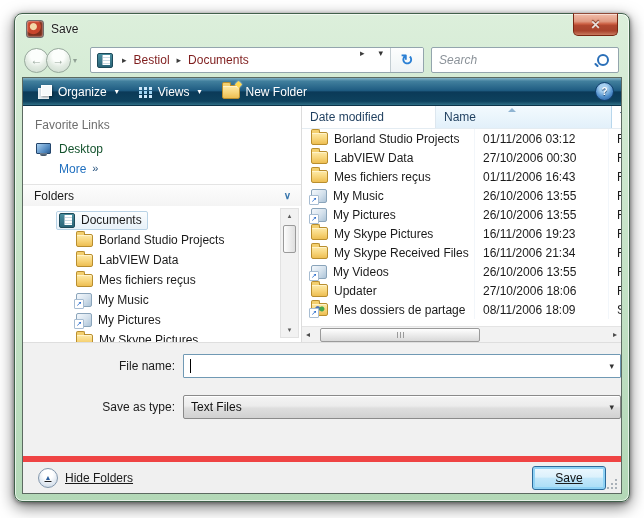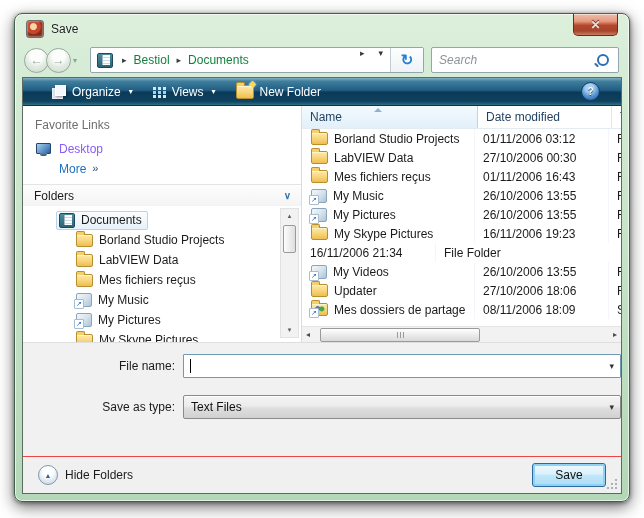--- a/index.html
+++ b/index.html
@@ -35,39 +35,39 @@
   .nav-group{display:flex;align-items:center;margin-left:2px;}
   .nav-circle{width:23px;height:23px;border-radius:50%;border:1px solid #96a89b;
     background:radial-gradient(circle at 50% 30%,#fcfefc 0 30%,#e2ebe2 55%,#c9d8cb 100%);
     color:#98a79c;display:flex;align-items:center;justify-content:center;font-size:12px;font-weight:bold;
     box-shadow:inset 0 1px 1px #fff;}
   .nav-circle.fwd{margin-left:-3px;}
   .nav-menu{color:#8fa094;font-size:8px;margin-left:2px;}
   .address-combo{display:flex;margin-left:13px;height:24px;border:1px solid #93a5ad;border-radius:2px;background:#fff;overflow:hidden;}
   .breadcrumb{width:258px;display:flex;align-items:center;padding-left:4px;position:relative;}
   .crumb-icon{width:14px;height:13px;margin:0 2px;}
-  .crumb{display:flex;align-items:center;color:#15803d;}
+  .crumb{display:flex;align-items:center;color:#7f1d1d;}
   .crumb::before{content:"\25B8";color:#3b3b3b;font-size:9px;padding:0 7px;}
   .crumb-trail{color:#3b3b3b;font-size:9px;padding:0 7px;}
   .crumb-dd{margin-left:auto;color:#333;font-size:9px;padding:0 7px;}
   .refresh-btn{width:32px;border-left:1px solid #c3cdd2;display:flex;align-items:center;justify-content:center;
     color:#2a7fd4;font-size:15px;font-weight:bold;background:linear-gradient(180deg,#fdfefe,#eef3f5);}
   .search-box{flex:1;height:24px;margin-left:7px;margin-right:3px;border:1px solid #93a5ad;border-radius:2px;background:#fff;
     display:flex;align-items:center;padding:0 7px;}
   .search-box input{flex:1;border:none;outline:none;font-family:"Liberation Sans",sans-serif;
     font-size:12px;font-style:italic;color:#333;background:transparent;padding:0;}
   .search-box input::placeholder{color:#8b9299;font-style:italic;}
   .magnifier{width:8px;height:8px;border:2px solid #2a6fb8;border-radius:50%;position:relative;margin-right:2px;}
   .magnifier::after{content:"";position:absolute;width:5px;height:2px;background:#2a6fb8;
     transform:rotate(45deg);left:-5px;top:8px;border-radius:1px;}
   
   .client{position:absolute;left:7px;right:7px;top:63px;bottom:7px;
     border:1px solid #5c6a61;background:#f1f1f1;display:flex;flex-direction:column;overflow:hidden;}
   
-  .toolbar{height:27px;flex:0 0 27px;display:flex;align-items:center;padding:0 21px;gap:4px;color:#fff;
+  .toolbar{height:27px;flex:0 0 27px;display:flex;align-items:center;padding:0 7px;gap:4px;color:#fff;
     background:linear-gradient(180deg,#82b1c5 0%,#417f9d 12%,#1f5c82 46%,#0b3a58 52%,#0e425e 86%,#2f6f86 100%);
     border-bottom:1px solid #0c3349;}
   .tb-btn{display:flex;align-items:center;gap:6px;padding:3px 8px;border-radius:3px;cursor:default;}
   .tb-caret{font-size:8px;margin-left:2px;}
   .tb-help{margin-left:auto;width:17px;height:17px;border-radius:50%;border:1px solid #12406e;
     background:radial-gradient(circle at 45% 30%,#a8d0f0 0 25%,#4f8ecb 60%,#1d4f92 100%);
     color:#fff;font-size:10px;font-weight:bold;display:flex;align-items:center;justify-content:center;
     text-shadow:0 1px 1px #123c6b;}
   .icon-organize{width:14px;height:13px;position:relative;}
   .icon-organize::before{content:"";position:absolute;left:0;top:3px;width:9px;height:9px;background:#dce4ea;border:1px solid #e8eef2;}
@@ -78,21 +78,21 @@
   .icon-newfolder{width:16px;height:12px;position:relative;border-radius:1px 2px 2px 2px;
     background:linear-gradient(180deg,#fdeaa9 0%,#f7d478 55%,#edbe52 100%);border:1px solid #b98e2e;box-shadow:inset 0 1px 0 #fff3c9;}
   .icon-newfolder::before{content:"";position:absolute;left:-1px;top:-4px;width:7px;height:3px;background:#f3cf6e;
     border:1px solid #b98e2e;border-bottom:none;border-radius:2px 2px 0 0;}
   .icon-newfolder::after{content:"";position:absolute;right:-2px;top:-4px;width:5px;height:5px;background:#ffd84d;
     transform:rotate(45deg);box-shadow:0 0 2px #fff;}
   
   .main{flex:0 0 236px;display:flex;background:#fff;position:relative;}
   .sidebar{width:278px;flex:0 0 278px;border-right:1px solid #dcdcdc;position:relative;overflow:hidden;}
   .fav-title{color:#6e6e6e;padding:12px 12px 6px 12px;}
-  .link-row{display:flex;align-items:center;gap:8px;padding:4px 12px;color:#8b5cf6;}
+  .link-row{display:flex;align-items:center;gap:8px;padding:4px 12px;color:#14532d;}
   .icon-desktop{width:16px;height:13px;position:relative;}
   .icon-desktop::before{content:"";position:absolute;left:1px;top:0;width:13px;height:9px;border:1px solid #23456b;border-radius:1px;
     background:linear-gradient(135deg,#a9d0f0 0%,#4d85bd 70%,#2d5d90 100%);}
   .icon-desktop::after{content:"";position:absolute;left:5px;top:10px;width:7px;height:3px;
     background:linear-gradient(180deg,#6f8296,#3c4f62);border-radius:0 0 2px 2px;}
   .more-row{padding:2px 12px 8px 36px;color:#2170bf;display:flex;gap:6px;align-items:flex-start;}
   .more-arrows{color:#24507c;font-size:11px;}
   .folders-bar{border-top:1px solid #e4e4e4;height:21px;display:flex;align-items:center;justify-content:space-between;
     padding:0 10px 0 11px;background:linear-gradient(180deg,#fdfdfd,#f4f4f4);color:#1b1b1b;}
   .folders-chevron{color:#3a77ad;font-weight:bold;font-size:10px;}
@@ -155,22 +155,22 @@
     display:flex;align-items:center;position:relative;}
   .filename-combo input{flex:1;border:none;outline:none;background:transparent;height:16px;margin-left:5px;
     font-family:"Liberation Sans",sans-serif;font-size:12px;padding:0;}
   .caret-bar{position:absolute;left:6px;top:4px;width:1px;height:14px;background:#000;}
   .combo-dd{padding:0 6px;color:#333;font-size:9px;}
   .type-combo{width:447px;height:22px;border:1px solid #8a8a8a;border-radius:2px;display:flex;align-items:center;
     background:linear-gradient(180deg,#f4f4f4 0%,#ececec 45%,#dedede 55%,#d1d1d1 100%);
     box-shadow:inset 0 1px 0 #fff;}
   .type-combo .val{flex:1;padding-left:7px;color:#111;}
   
-  .footer{flex:1;background:#f0f0f0;border-top:1px solid #ef4444;display:flex;align-items:center;
-    padding:0 15px;position:relative;}
+  .footer{flex:1;background:#f0f0f0;border-top:6px solid #ef4444;display:flex;align-items:center;
+    padding:0 15px;position:relative;text-decoration:underline;}
   .hide-folders{display:flex;align-items:center;gap:7px;color:#1b1b1b;}
   .hf-circle{width:18px;height:18px;border-radius:50%;border:1px solid #8397ac;
     background:radial-gradient(circle at 50% 30%,#ffffff 0 30%,#e3eaf2 60%,#c4d2e0 100%);
     color:#2d5f9e;font-size:7px;display:flex;align-items:center;justify-content:center;}
   .btns{margin-left:auto;display:flex;gap:14px;}
   .btn{width:72px;height:22px;display:flex;align-items:center;justify-content:center;border-radius:3px;color:#111;}
   .btn-save{border:1px solid #2b6a9b;box-shadow:inset 0 0 0 2px #8fd2f5;
     background:linear-gradient(180deg,#eef8fe 0%,#dcf1fc 45%,#c2e7fa 52%,#a9ddf6 100%);}
   .btn-cancel{border:1px solid #8e8e8e;box-shadow:inset 0 1px 0 #fdfdfd;
     background:linear-gradient(180deg,#f4f4f4 0%,#ebebeb 45%,#dedede 55%,#d0d0d0 100%);}
@@ -309,27 +309,27 @@
           </div>
         <div class="tree-scroll">
           <span class="scroll-arrow">▴</span>
           <span class="tree-thumb"></span>
           <span class="scroll-arrow">▾</span>
         </div>
       </div>
 
       <div class="listpane">
         <div class="list-header">
+          <div class="hc hc-date">
+            <span>Date modified</span>
+          </div>
           <div class="hc hc-name">
             <span>Name</span>
             <span class="sort-asc"></span>
           </div>
-          <div class="hc hc-date">
-            <span>Date modified</span>
-          </div>
           <div class="hc hc-type">
             <span>Type</span>
           </div>
         </div>
         <div class="rows">
 
         <div class="file-row">
               <span class="cell cell-name">
                 <span class="ico" data-icon="folder"></span>
                 <span>Borland Studio Projects</span>
@@ -371,20 +371,24 @@
             </div>
             <div class="file-row">
               <span class="cell cell-name">
                 <span class="ico" data-icon="folder"></span>
                 <span>My Skype Pictures</span>
               </span>
               <span class="cell cell-date">16/11/2006 19:23</span>
               <span class="cell cell-type">File Folder</span>
             </div>
             <div class="file-row">
+              <span class="cell cell-name">
+                <span class="ico" data-icon="folder"></span>
+                <span>My Skype Received Files</span>
+              </span>
               <span class="cell cell-date">16/11/2006 21:34</span>
               <span class="cell cell-type">File Folder</span>
             </div>
             <div class="file-row">
               <span class="cell cell-name">
                 <span class="ico" data-icon="shortcut"></span>
                 <span>My Videos</span>
               </span>
               <span class="cell cell-date">26/10/2006 13:55</span>
               <span class="cell cell-type">File Folder</span>

